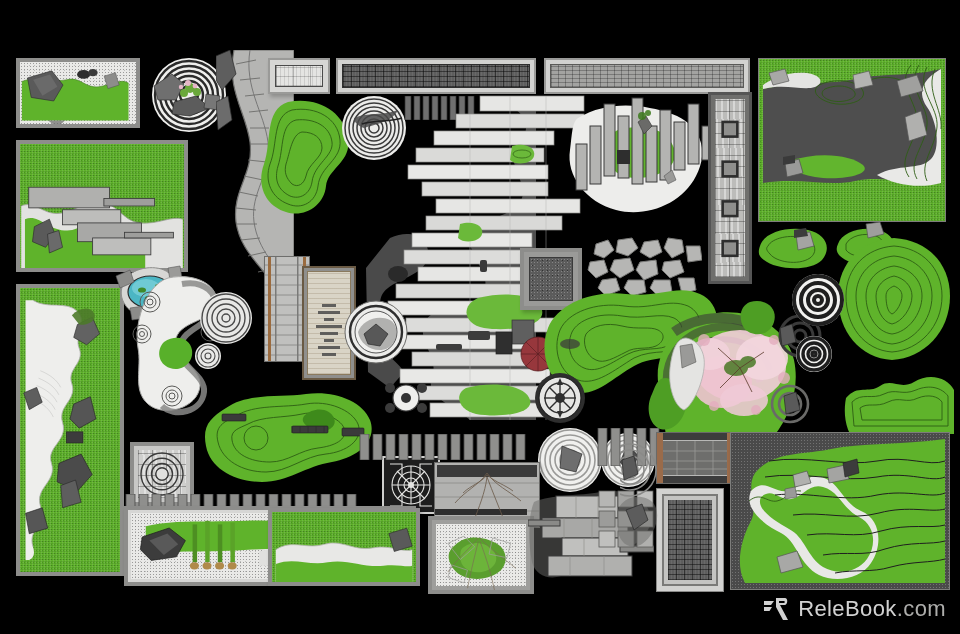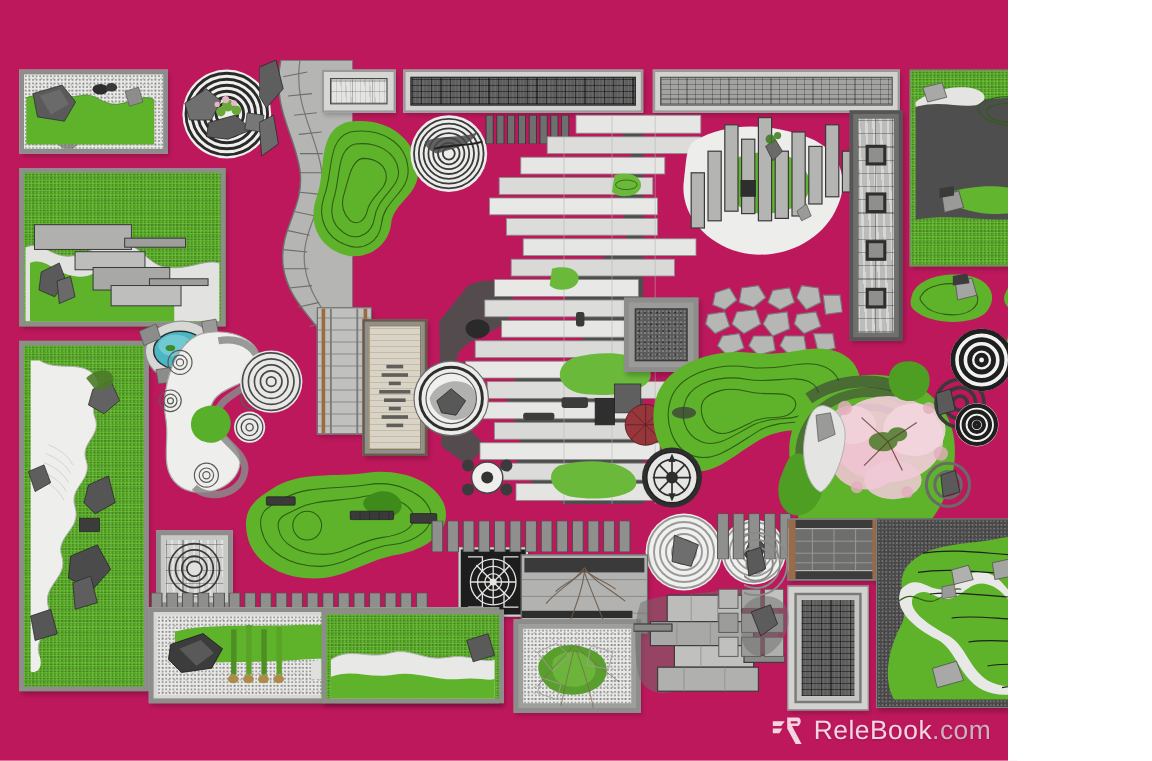--- a/index.html
+++ b/index.html
@@ -74,21 +74,21 @@
   #watermark .wm-text{
     font-size:22px;letter-spacing:.4px;color:#ffffff;
     text-shadow:0 1px 2px rgba(0,0,0,.25);
   }
   #watermark .wm-text .dim{color:#d3d3d1;}
   .wm-mark{width:26px;height:26px;}
 </style>
 </head>
 <body>
 
-<div id="board" style="background: #be185d; width: 840px; height: 634px;">
+<div id="board" style="background: #000000; width: 960px; height: 634px;">
 
   <div class="unit frame shadow" style="left:16px;top:58px;width:124px;height:70px;background:#cfcfcd;">
     <div class="gravel" style="position:absolute;inset:0;"></div>
     <svg class="svgfill" viewBox="0 0 124 70" preserveAspectRatio="none">
       <path d="M2 22 C20 14,34 24,50 20 C64 16,70 30,84 28 C98 26,108 18,116 24 L116 66 L2 66 Z" fill="#5fb32b"></path>
       <path d="M2 22 C20 14,34 24,50 20 C64 16,70 30,84 28 C98 26,108 18,116 24" fill="none" stroke="#3d7a1c" stroke-width=".6"></path>
       <ellipse cx="68" cy="14" rx="7" ry="5" fill="#2d2d2d"></ellipse>
       <ellipse cx="78" cy="12" rx="5" ry="4" fill="#3a3a3a"></ellipse>
       <path d="M8 18 L34 10 L46 26 L36 44 L12 40 Z" fill="#5a5a5a" stroke="#2e2e2e" stroke-width=".7"></path>
       <path d="M14 20 L32 14 L40 28 L24 38 Z" fill="#6e6e6e" opacity=".8"></path>

